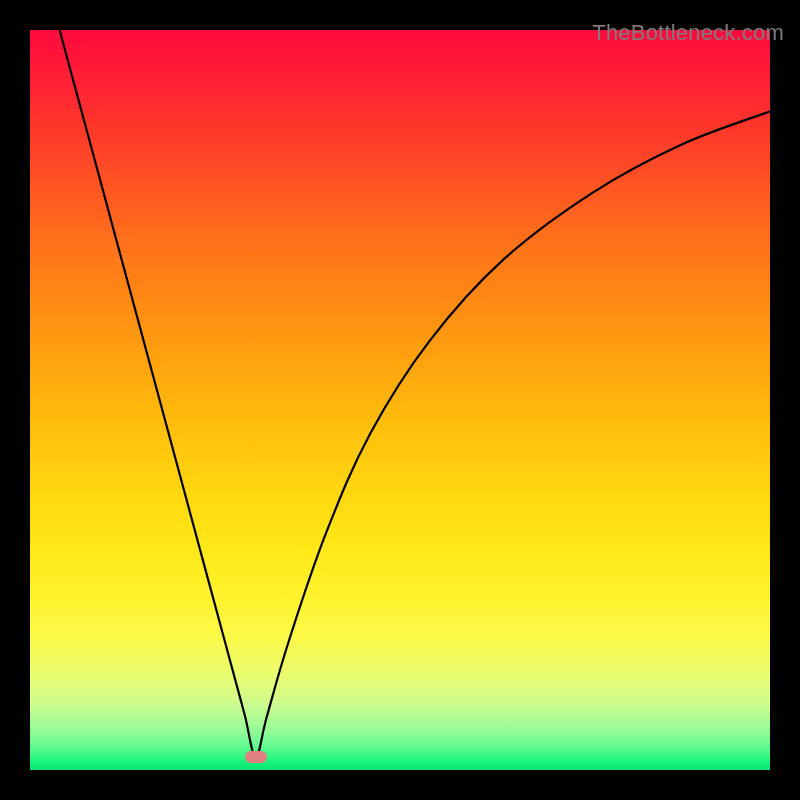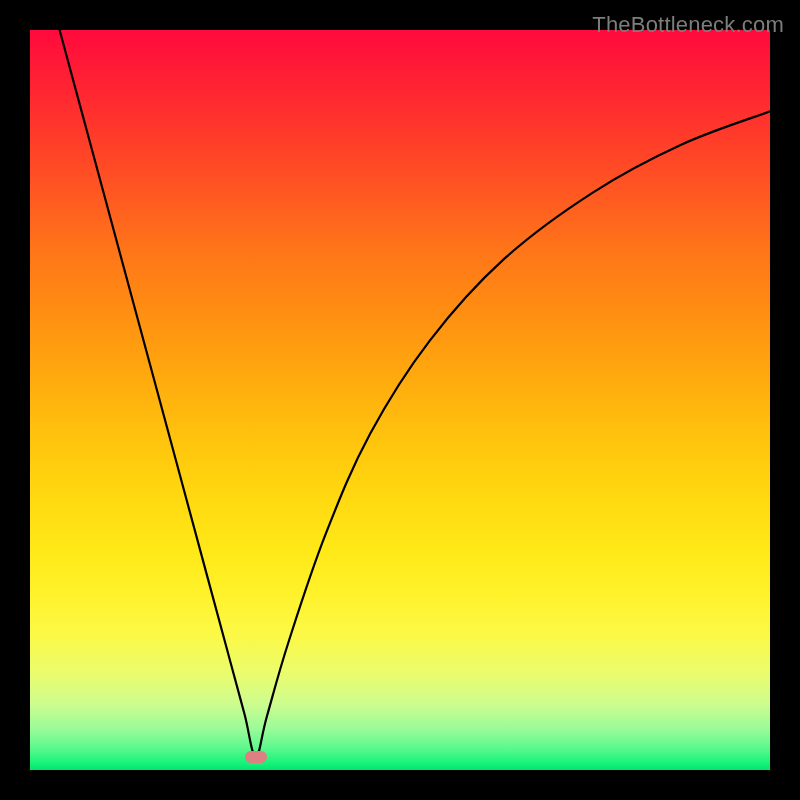--- a/index.html
+++ b/index.html
@@ -14,21 +14,21 @@
   .frame {
     position: absolute;
     top: 0;
     left: 0;
     width: 800px;
     height: 800px;
     background: #000;
   }
   .watermark {
     position: absolute;
-    top: 12px;
+    top: 20px;
     right: 16px;
     color: #7d7d7d;
     font-size: 22px;
     font-weight: 500;
     letter-spacing: 0.2px;
     z-index: 10;
   }
   .plot-area {
     position: absolute;
     left: 30px;

